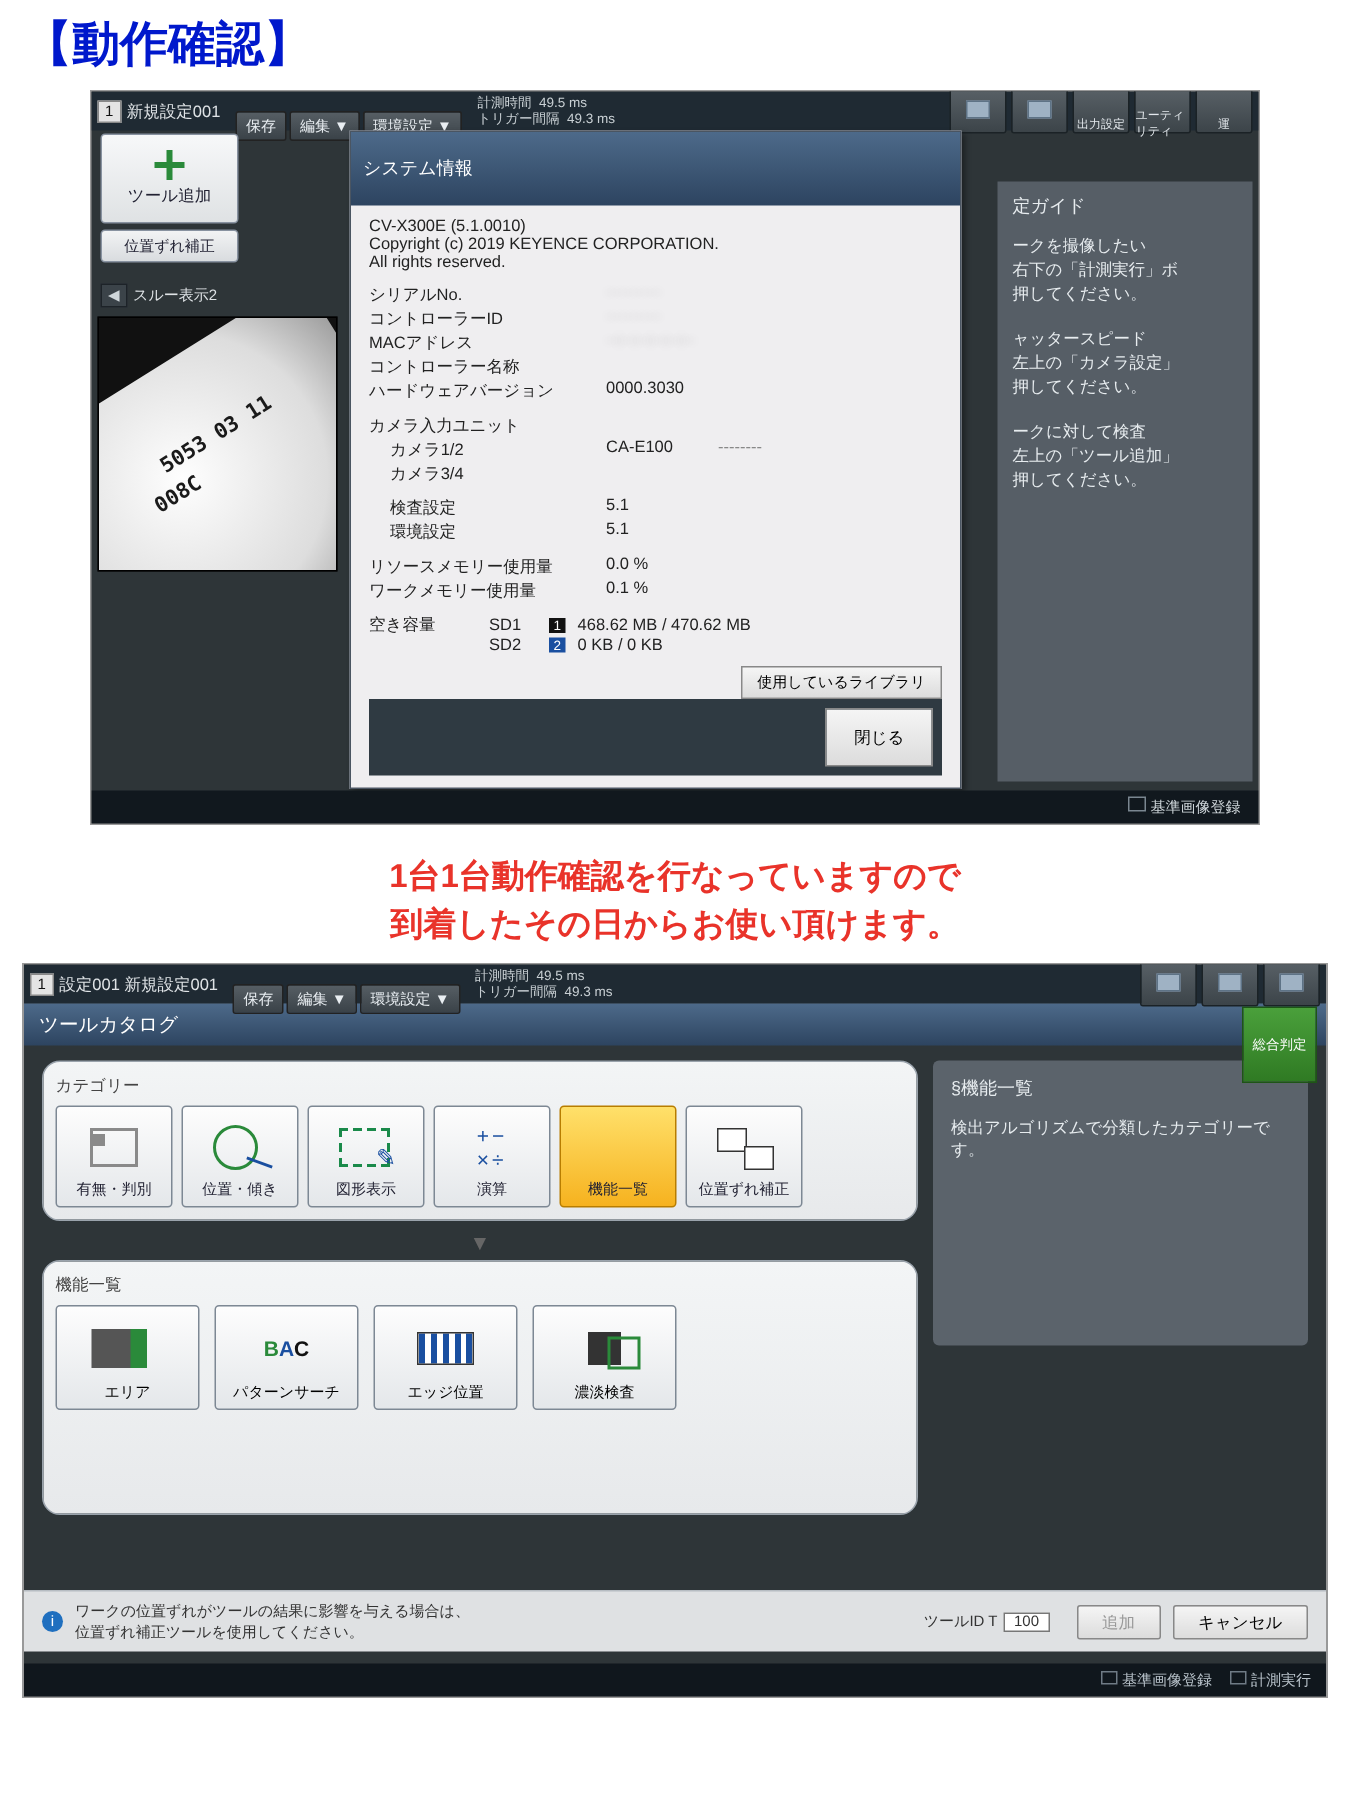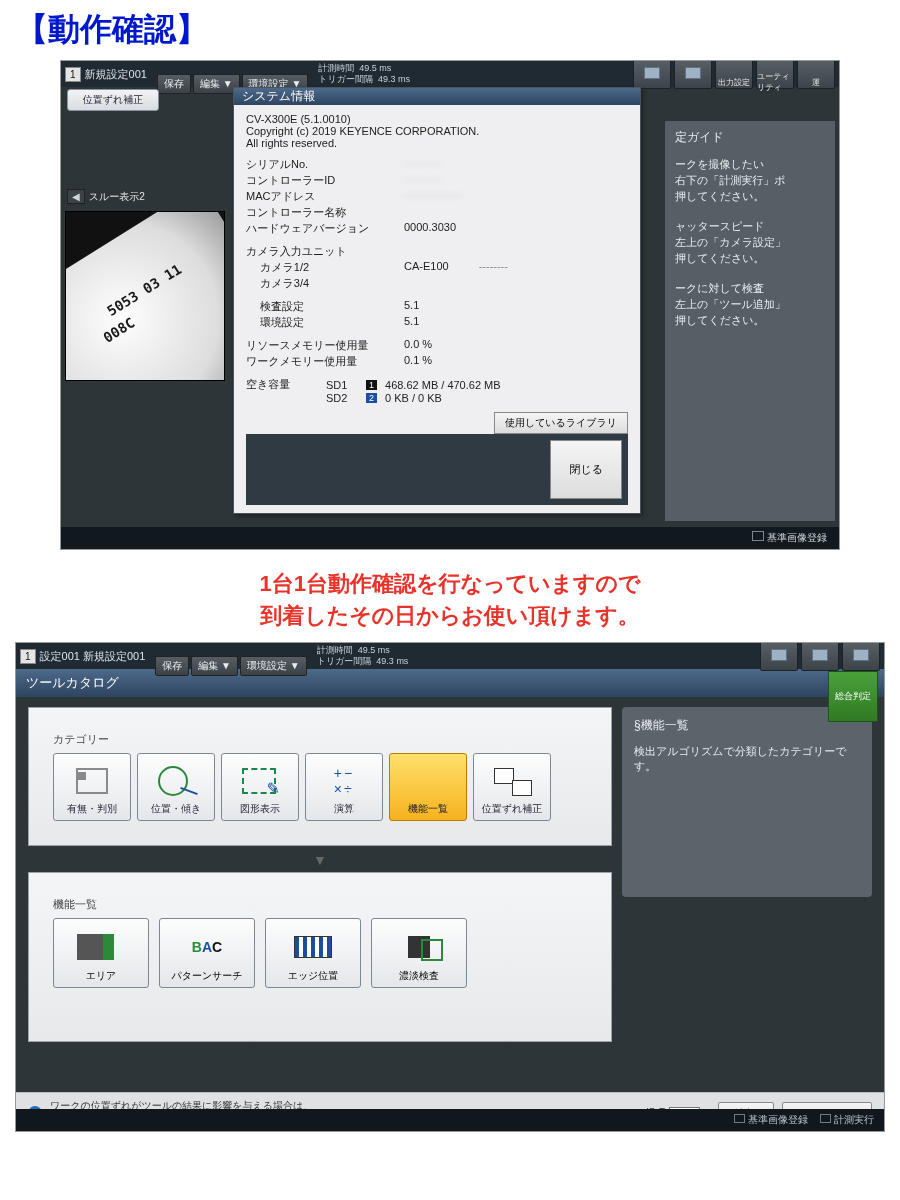--- a/index.html
+++ b/index.html
@@ -35,51 +35,51 @@
   .through-bar { position: absolute; left: 6px; top: 128px; display: flex; align-items: center; gap: 4px; color: #dfe3e6; font-size: 10px; }
   .through-bar .arrow { background: #3b4349; border: 1px solid #1d2328; padding: 1px 4px; color: #cfd6da; }
 
   
   .cam-preview { position: absolute; left: 4px; top: 150px; width: 160px; height: 170px; background: #111; border: 1px solid #000; overflow: hidden; }
   .cam-preview .paper { position: absolute; left: -30px; top: 20px; width: 230px; height: 180px; background: radial-gradient(circle at 40% 40%, #fefefe 0%, #ddd 55%, #777 100%); transform: rotate(-32deg); border-radius: 6px; }
   .cam-preview .txt { position: absolute; font-family: monospace; color: #1a1a1a; font-size: 14px; font-weight: bold; transform: rotate(-32deg); }
 
   
   .sysinfo { position: absolute; left: 172px; top: 26px; width: 408px; background: #efeef0; border: 1px solid #4a5562; box-shadow: 2px 2px 4px rgba(0,0,0,.4); }
-  .sysinfo .titlebar { background: linear-gradient(#4d6a8a,#2d4460); color: #fff; font-size: 12px; padding: 0 8px; }
+  .sysinfo .titlebar { background: linear-gradient(#4d6a8a,#2d4460); color: #fff; font-size: 12px; padding: 16px 8px; }
   .sysinfo .body { padding: 8px 12px 8px; font-size: 11px; color: #222; }
   .sysinfo .body .row { display: flex; margin: 1px 0; }
   .sysinfo .body .row .k { width: 158px; }
   .sysinfo .body .sec { margin-top: 8px; }
   .sysinfo .blur { color: transparent; text-shadow: 0 0 6px #888; }
   .sysinfo .sdrow { display: flex; align-items: center; gap: 8px; }
   .sysinfo .sdbadge { background: #111; color: #fff; font-size: 9px; padding: 0 3px; }
   .sysinfo .sdbadge.b2 { background: #1a4fa0; }
   .sysinfo .lib-btn { float: right; margin-top: 8px; font-size: 10px; padding: 3px 10px; background: linear-gradient(#f5f5f5,#dcdcdc); border: 1px solid #888; }
   .sysinfo .closebar { clear: both; background: #2f3a42; padding: 6px; text-align: right; margin-top: 8px; }
-  .sysinfo .close-btn { font-size: 11px; padding: 21px 18px; background: linear-gradient(#f5f5f5,#dcdcdc); border: 1px solid #888; }
+  .sysinfo .close-btn { font-size: 11px; padding: 11px 18px; background: linear-gradient(#f5f5f5,#dcdcdc); border: 1px solid #888; }
 
   
   .guide { position: absolute; right: 4px; top: 60px; width: 170px; background: #565e66; color: #e7ecef; font-size: 11px; padding: 8px 10px; height: 400px; }
   .guide .gtitle { margin-bottom: 10px; font-size: 12px; }
   .guide p { margin-bottom: 14px; line-height: 16px; }
 
   .footer-1 { position: absolute; bottom: 0; left: 0; right: 0; height: 22px; background: #11181e; color: #cfd6da; font-size: 10px; display: flex; align-items: center; justify-content: flex-end; gap: 14px; padding: 0 12px; }
   .footer-1 .ficon { width: 12px; height: 10px; border: 1px solid #7a8690; display: inline-block; margin-right: 3px; }
 
   
   .caption { text-align: center; color: #e9332a; font-weight: bold; font-size: 22px; line-height: 32px; margin: 18px 0 10px; }
 
   
   .catalog-title { background: linear-gradient(#4d6a8a,#2d4460); color: #fff; font-size: 13px; padding: 5px 10px; margin-top: 0; }
   .catalog-body { display: flex; gap: 10px; padding: 10px 12px 4px; }
   .cat-left { flex: 1; }
   .cat-right { width: 250px; }
 
-  .panel { border: 1px solid #9aa3ac; border-radius: 0; background: linear-gradient(#f3f5f6,#e7e9eb); padding: 24px; }
+  .panel { border: 1px solid #9aa3ac; border-radius: 12px; background: linear-gradient(#f3f5f6,#e7e9eb); padding: 8px; }
   .panel .plabel { font-size: 11px; color: #444; margin-bottom: 6px; }
   .tiles { display: flex; gap: 6px; }
   .tile { width: 78px; height: 68px; border: 1px solid #7d8894; border-radius: 3px; background: linear-gradient(#fdfdfd,#e4e7ea); display: flex; flex-direction: column; align-items: center; justify-content: flex-end; padding-bottom: 4px; font-size: 10px; color: #223; position: relative; }
   .tile.sel { background: linear-gradient(#ffe06a,#f6b21f); border-color: #b87d00; }
   .tile .ticon { width: 44px; height: 34px; margin-bottom: 4px; display: flex; align-items: center; justify-content: center; position: relative; }
   .ticon.presence::before { content:""; width:28px; height:22px; border:2px solid #8a8a8a; }
   .ticon.presence::after { content:""; position:absolute; width:8px; height:8px; background:#8a8a8a; left:8px; top:8px; }
   .ticon.position { }
   .ticon.position::before { content:""; position:absolute; width:26px; height:26px; border:2px solid #2a8a3a; border-radius:50%; left:4px; top:2px;}
   .ticon.position::after { content:""; position:absolute; width:18px; height:2px; background:#1a4fa0; right:0; bottom:6px; transform:rotate(20deg);}
@@ -158,20 +158,24 @@
           <span>ユーティリティ</span>
         </div>
       <div class="topicon">
           <div class="glyph"></div>
           <span>運</span>
         </div>
     </div>
   </div>
 
   <div class="left-tools">
+    <div class="tool-btn-big">
+      <div class="plus-icon"></div>
+      <span>ツール追加</span>
+    </div>
     <div class="tool-btn-small">位置ずれ補正</div>
   </div>
 
   <div class="through-bar">
     <span class="arrow">◀</span>
     <span>スルー表示2</span>
   </div>
 
   <div class="cam-preview">
     <div class="paper"></div>

